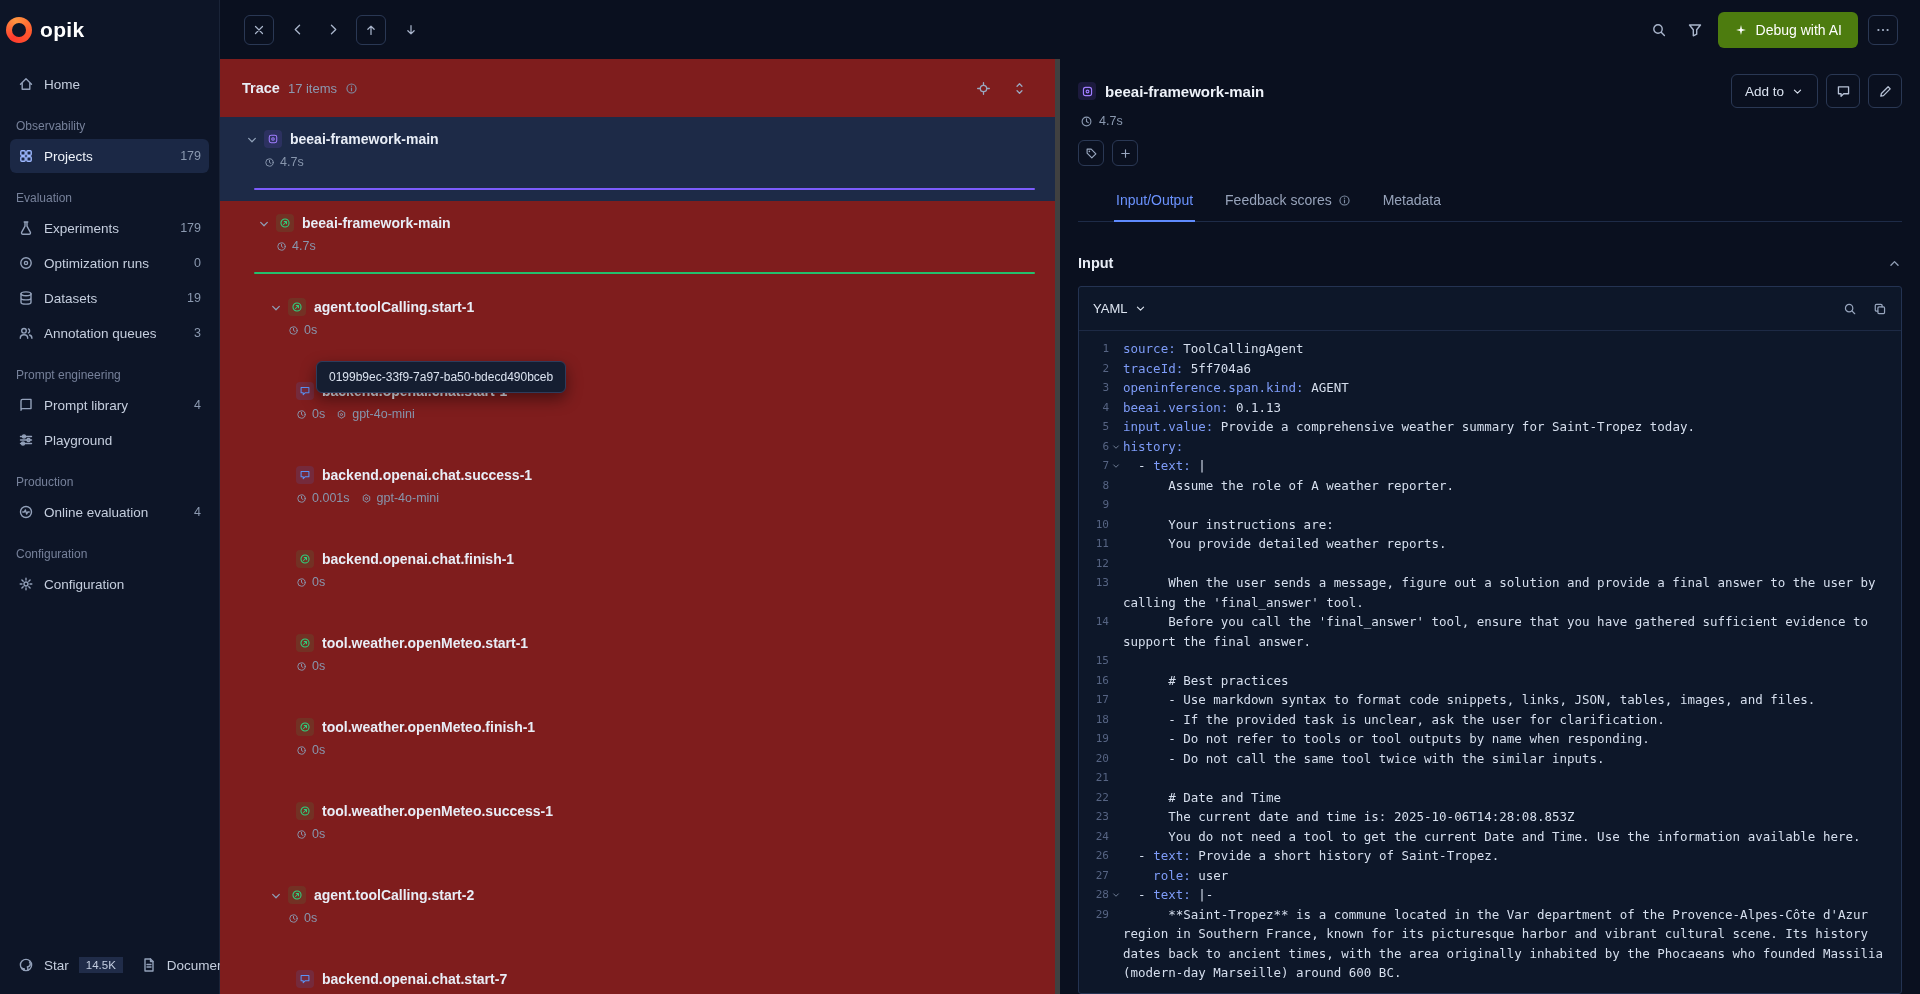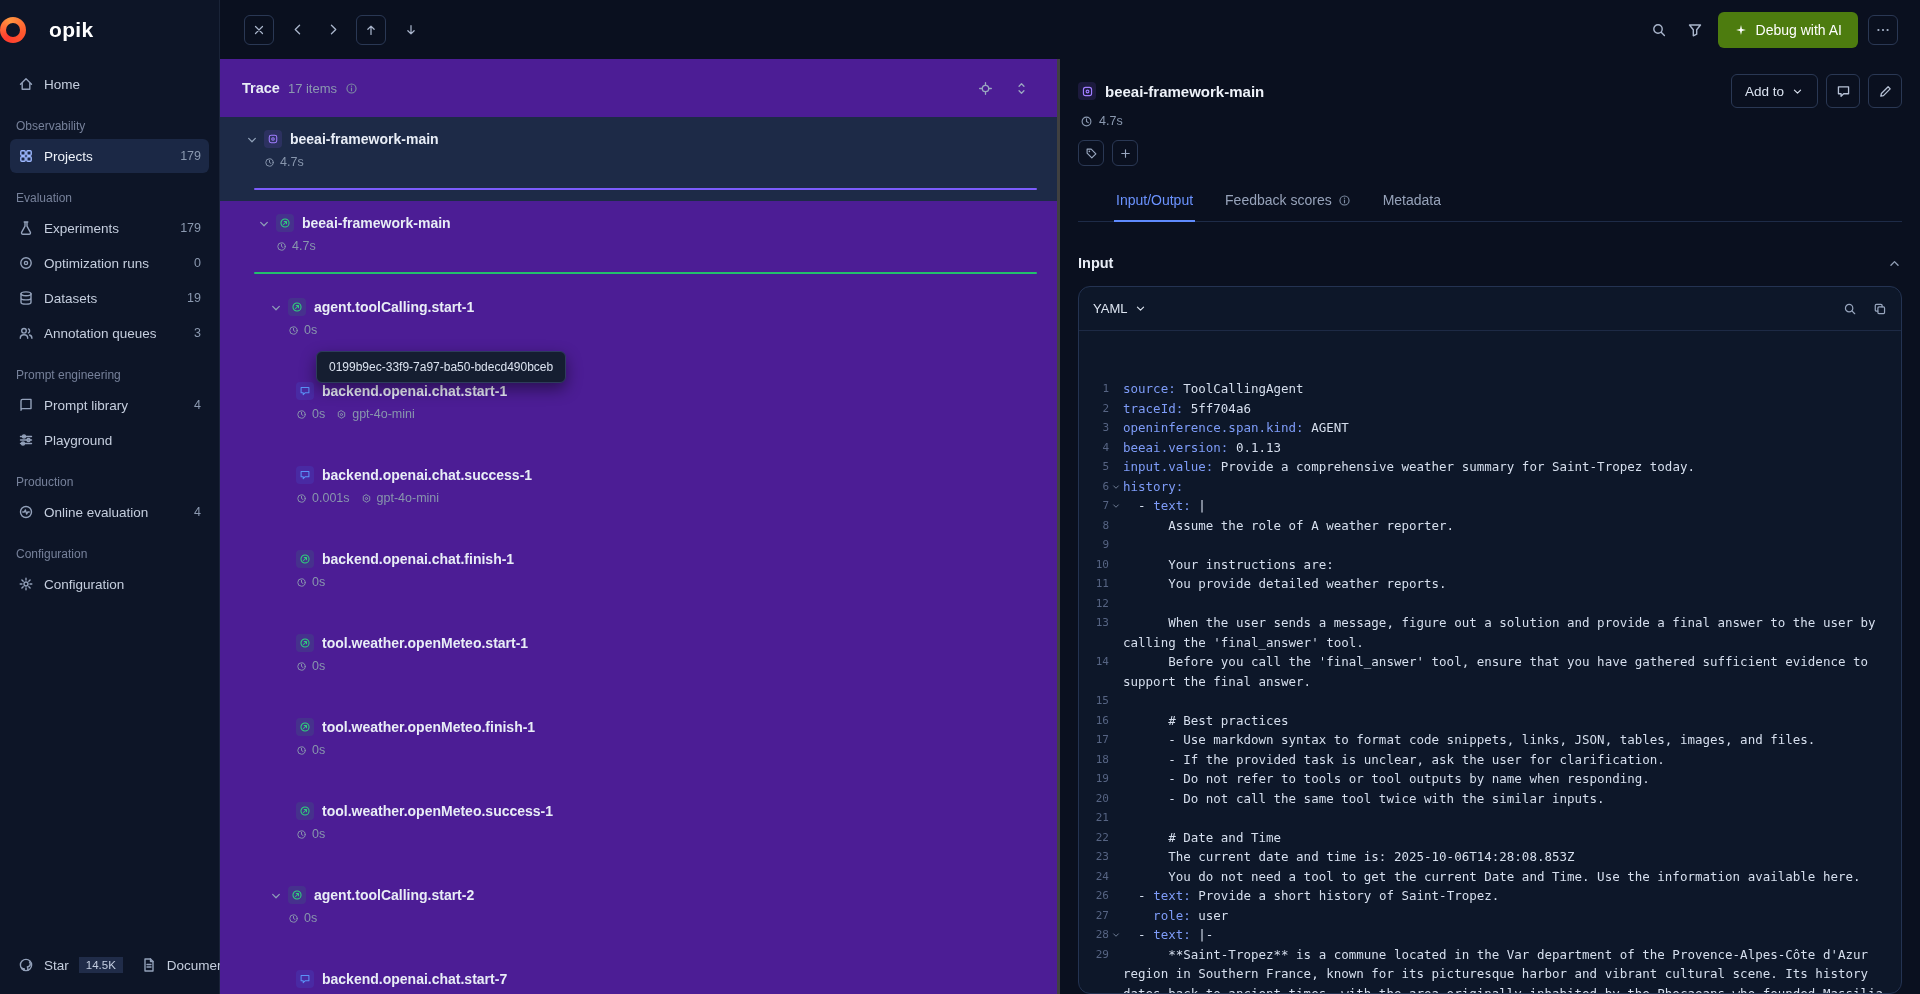--- a/index.html
+++ b/index.html
@@ -5,21 +5,21 @@
   * { margin:0; padding:0; box-sizing:border-box; }
   html,body { width:1920px; height:994px; overflow:hidden; background:#0a101f; color:#e6ecf6;
     font-family:"Liberation Sans","DejaVu Sans",sans-serif; }
   button { font-family:inherit; cursor:pointer; }
   svg { display:block; }
   .app { display:flex; width:1920px; height:994px; }
 
   
   .sidebar { width:220px; flex:none; background:#0d1527; border-right:1px solid #1a2438;
     display:flex; flex-direction:column; padding-bottom:12px; }
-  .logo-row { height:60px; flex:none; display:flex; align-items:center; gap:23px; padding:0 0; cursor:pointer; }
+  .logo-row { height:60px; flex:none; display:flex; align-items:center; gap:8px; padding:0 6px; cursor:pointer; }
   .logo-mark { width:26px; height:26px; border-radius:50%;
     background:conic-gradient(from 220deg,#ff3b2e,#ff9540,#ff5a2e,#ff3b2e); position:relative; flex:none; }
   .logo-mark::after { content:''; position:absolute; inset:6px; background:#0d1527; border-radius:50%; }
   .logo-text { font-size:21px; font-weight:700; letter-spacing:.3px; color:#ffffff; }
   .sidebar-nav { flex:1; overflow:hidden; padding:6px 10px 0; }
   .nav-section { font-size:12px; color:#76819a; margin:18px 6px 6px; }
   .nav-item { display:flex; align-items:center; gap:10px; height:34px; padding:0 8px; margin:1px 0;
     border-radius:6px; color:#c5cede; font-size:13.5px; cursor:pointer; }
   .nav-item.active { background:#1b2845; color:#eef2f9; }
   .nav-item.active .nav-ic { color:#9db8ff; }
@@ -36,43 +36,43 @@
   .sq30 { width:30px; height:30px; flex:none; border:1px solid #2a3854; border-radius:6px;
     background:none; color:#aab6cc; display:flex; align-items:center; justify-content:center; }
   .ghost { width:26px; height:26px; flex:none; border:none; background:none; color:#aab6cc;
     display:flex; align-items:center; justify-content:center; }
   .spacer { flex:1; }
   .debug-btn { height:36px; border:none; border-radius:6px; background:#4d7c0f; color:#fff;
     font-size:14px; font-weight:500; display:flex; align-items:center; gap:8px; padding:0 16px; flex:none; }
   .content { flex:1; min-height:0; display:flex; }
 
   
-  .trace-panel { width:840px; flex:none; border-right:3px solid #404040; display:flex;
-    flex-direction:column; background:#4c1d95; }
+  .trace-panel { width:840px; flex:none; border-right:5px solid #404040; display:flex;
+    flex-direction:column; background:#7f1d1d; }
   .trace-head { height:58px; flex:none; display:flex; align-items:center; padding:0 22px; gap:8px; }
   .trace-title { font-size:14.5px; font-weight:700; color:#e8edf6; }
   .trace-count { font-size:13px; color:#8b99b0; }
   .head-info { color:#7e8ca3; display:flex; }
   .trace-head .icon-btn { border:none; background:none; color:#9aa8c0; width:28px; height:28px;
     display:flex; align-items:center; justify-content:center; }
   .trace-rows { position:relative; flex:1; overflow:hidden; }
   .trow { height:84px; position:relative; padding-top:13px; display:flex; align-items:flex-start; cursor:pointer; }
   .trow.selected { background:#1d2a47; }
   .trow-chev { width:16px; flex:none; margin-top:3px; margin-right:4px; color:#8fa0b8; display:flex; justify-content:center; }
   .trow-body { min-width:0; }
   .trow-title { display:flex; align-items:center; gap:8px; }
   .trow-name { font-size:14px; font-weight:600; color:#e8edf6; white-space:nowrap; }
   .trow-meta { margin-top:7px; display:flex; align-items:center; gap:5px; color:#8896ad; font-size:12.5px; }
   .mico { display:flex; color:#8896ad; }
   .badge { width:18px; height:18px; flex:none; border-radius:4px; display:flex; align-items:center; justify-content:center; }
   .badge-purple { color:#a07dff; background:rgba(139,92,246,.14); }
   .badge-green  { color:#2fd07c; background:rgba(34,197,94,.12); }
   .badge-blue   { color:#5b93f7; background:rgba(59,130,246,.14); }
   .dur-bar { position:absolute; left:34px; right:20px; bottom:11px; height:2px; border-radius:1px; }
-  .tooltip { position:absolute; left:96px; top:234px; z-index:5; background:#151e31;
+  .tooltip { position:absolute; left:96px; top:244px; z-index:5; background:#151e31;
     border:1px solid #2e3c5c; border-radius:6px; padding:8px 12px; font-size:12px; color:#dbe3f0;
     white-space:nowrap; box-shadow:0 6px 16px rgba(0,0,0,.45); }
 
   
   .detail { flex:1; min-width:0; padding:12px 18px 0; display:flex; flex-direction:column; overflow:hidden; background:#0a101f; }
   .detail-head { display:flex; align-items:center; gap:9px; height:40px; flex:none; }
   .detail-title { font-size:15px; font-weight:600; color:#eef2f9; }
   .head-actions { margin-left:auto; display:flex; gap:8px; align-items:center; }
   .addto-btn { height:34px; border:1px solid #2a3854; border-radius:6px; background:transparent;
     color:#dbe3f0; font-size:13.5px; display:flex; align-items:center; gap:7px; padding:0 13px; }
@@ -83,22 +83,22 @@
   .sq26 { width:26px; height:26px; border:1px solid #2a3854; border-radius:6px; color:#9aa8c0;
     background:transparent; display:flex; align-items:center; justify-content:center; }
   .tabs { display:flex; gap:28px; margin-top:16px; border-bottom:1px solid #1e2b47; flex:none; }
   .tab { background:none; border:none; padding:10px 2px 12px; color:#97a3ba; font-size:14px;
     display:flex; gap:6px; align-items:center; border-bottom:2px solid transparent; margin-bottom:-1px; }
   .tab.active { color:#6b93ff; border-bottom-color:#5f8bfe;margin-left:36px; }
   .tab-info { display:flex; color:#7e8ca3; }
   .section-head { display:flex; align-items:center; margin-top:22px; height:38px; flex:none; }
   .section-title { font-size:14.5px; font-weight:600; color:#e8edf6; }
   .section-chev { margin-left:auto; color:#93a1b8; display:flex; border:none; background:none; }
-  .codeblock { margin-top:4px; border:1px solid #243352; border-radius:12px; background:#0d1729;
-    flex:1; min-height:0; display:flex; flex-direction:column; overflow:hidden;gap:40px; }
+  .codeblock { margin-top:4px; border:1px solid #243352; border-radius:3px; background:#0d1729;
+    flex:1; min-height:0; display:flex; flex-direction:column; overflow:hidden; }
   .code-head { height:44px; flex:none; display:flex; align-items:center; padding:0 14px; border-bottom:1px solid #1d2a45; }
   .code-lang { display:flex; gap:7px; align-items:center; font-size:13px; color:#dde5f1; background:none; border:none; }
   .code-actions { margin-left:auto; display:flex; gap:16px; }
   .code-actions button { border:none; background:none; color:#97a5bd; display:flex; }
   .code-body { padding:8px 14px 0 8px; overflow:hidden; flex:1; font-family:"DejaVu Sans Mono",monospace; }
   .cline { display:flex; }
   .ln { width:22px; flex:none; text-align:right; color:#566483; font-size:11px; line-height:19.5px; }
   .fold { width:14px; flex:none; display:flex; justify-content:center; padding-top:5px; color:#7c8aa3; }
   .ctext { flex:1; min-width:0; white-space:pre-wrap; overflow-wrap:anywhere; font-size:12.5px;
     line-height:19.5px; color:#d6dfee; }

